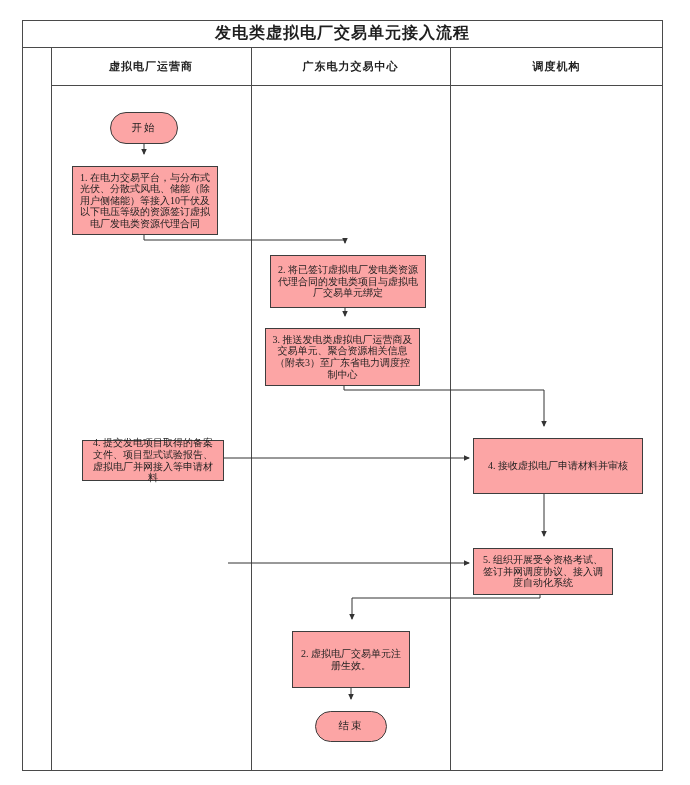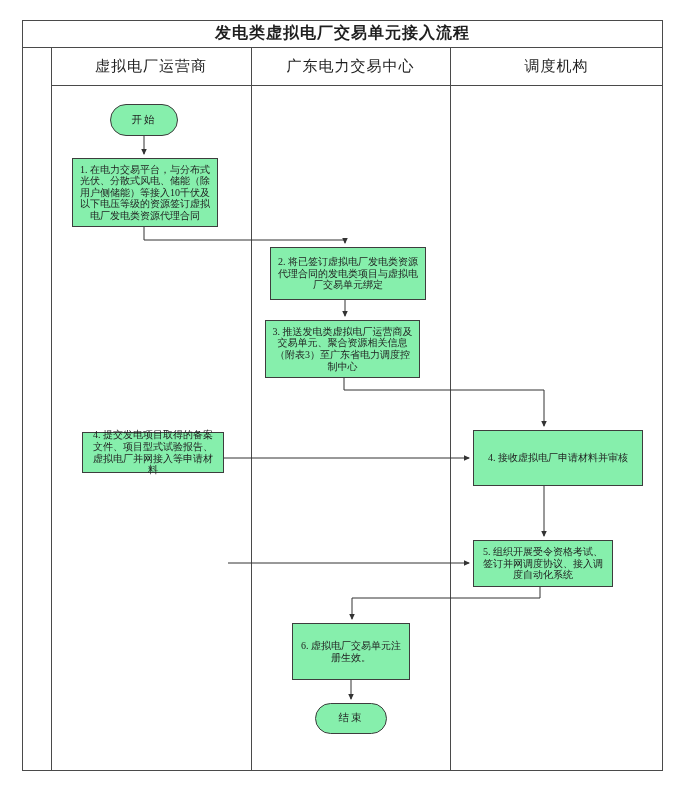--- a/index.html
+++ b/index.html
@@ -21,31 +21,32 @@
   }
   .vline, .hline { position: absolute; background: #4a4a4a; }
   .title-row {
     position: absolute; left: 22px; top: 20px; width: 641px; height: 27px;
     display: flex; align-items: center; justify-content: center;
     font-weight: bold; font-size: 16px; letter-spacing: 1px;
   }
   .lane-header {
     position: absolute; top: 47px; height: 38px;
     display: flex; align-items: center; justify-content: center;
-    font-size: 15px; letter-spacing: 1px;
+    font-size: 11px; letter-spacing: 1px; font-weight: bold;
   }
   
   .node {
     position: absolute;
     border: 1px solid #3d3d3d;
-    background: #86efac;
+    background: #fca5a5;
     display: flex; align-items: center; justify-content: center;
     text-align: center;
     font-size: 10px; line-height: 1.16;
     box-sizing: border-box;
+    margin-top: 8px;
   }
   .terminator { border-radius: 16px; font-size: 10.5px; letter-spacing: 2px; }
   .process { padding: 2px 6px; }
   .connectors { position: absolute; left: 0; top: 0; pointer-events: none; }
 </style>
 </head>
 <body>
 
 <div class="page">
 
@@ -91,17 +92,17 @@
 
   <div class="node process" style="left:265px; top:320px; width:155px; height:58px;">3. 推送发电类虚拟电厂运营商及交易单元、聚合资源相关信息（附表3）至广东省电力调度控制中心</div>
 
   <div class="node process" style="left:82px; top:432px; width:142px; height:41px;">4. 提交发电项目取得的备案文件、项目型式试验报告、虚拟电厂并网接入等申请材料</div>
 
   <div class="node process" style="left:473px; top:430px; width:170px; height:56px;">4. 接收虚拟电厂申请材料并审核</div>
 
 
   <div class="node process" style="left:473px; top:540px; width:140px; height:47px;">5. 组织开展受令资格考试、签订并网调度协议、接入调度自动化系统</div>
 
-  <div class="node process" style="left:292px; top:623px; width:118px; height:57px;">6. 虚拟电厂交易单元注册生效。</div>
+  <div class="node process" style="left:292px; top:623px; width:118px; height:57px;">2. 虚拟电厂交易单元注册生效。</div>
 
   <div class="node terminator" style="left:315px; top:703px; width:72px; height:31px;">结束</div>
 
 </div>
 
 </body></html>

